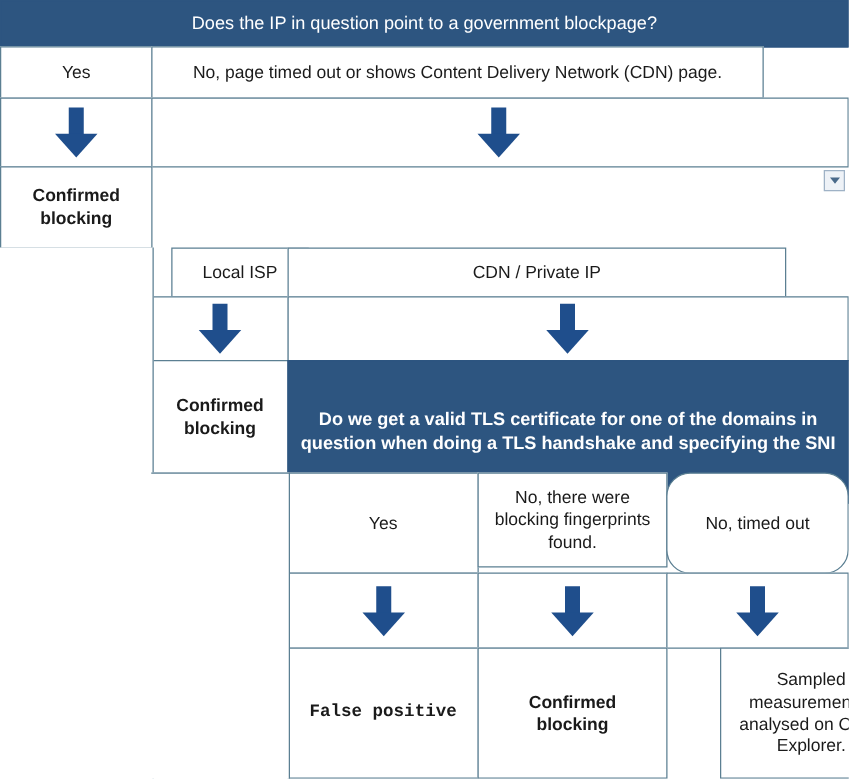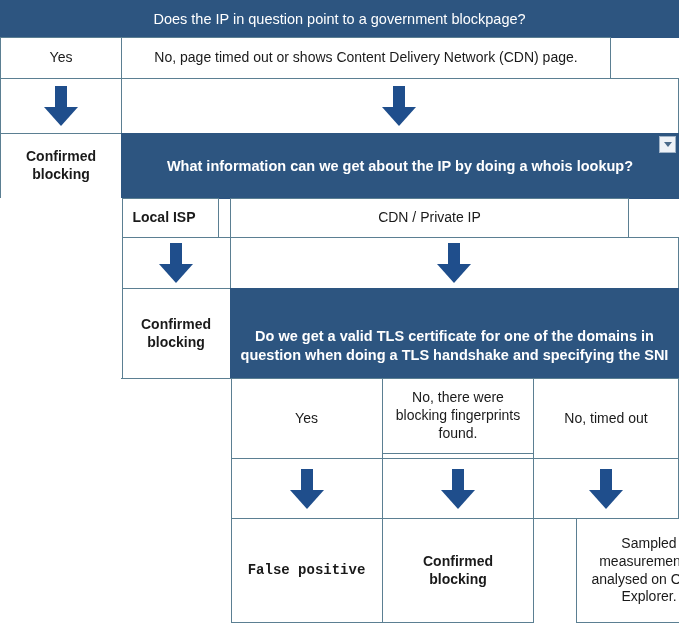--- a/index.html
+++ b/index.html
@@ -153,29 +153,26 @@
       <span class="shaft"></span>
         <span class="head"></span>
     </span>
   </div>
 
   <div class="cell" style="left:0px; top:133px; width:122px; height:66px; white-space:pre-line;">
     <span class="txt bold">Confirmed
 blocking</span>
   </div>
 
-  <div class="cell banner" style="left:121px; top:133px; width:558px; height:66px;">
-    <span class="txt banner-strong">What information can we get about the IP by doing a whois lookup?</span>
-  </div>
 
   <div class="dropdown-btn" style="left:659px; top:136px;">
     <span class="caret"></span>
   </div>
 
-  <div class="cell" style="left:109px; top:198px; width:110px; height:40px;font-weight:bold;">
+  <div class="cell" style="left:137px; top:198px; width:110px; height:40px;">
     <span class="txt">Local ISP</span>
   </div>
 
   <div class="cell" style="left:230px; top:198px; width:399px; height:40px;">
     <span class="txt">CDN / Private IP</span>
   </div>
 
   <div class="arrow-cell" style="left:121px; top:237px; width:110px; height:52px;">
     <span class="arrow">
       <span class="shaft"></span>
@@ -200,21 +197,21 @@
   </div>
 
   <div class="cell" style="left:230px; top:378px; width:153px; height:81px;">
     <span class="txt">Yes</span>
   </div>
 
   <div class="cell" style="left:382px; top:378px; width:152px; height:76px;">
     <span class="txt">No, there were blocking fingerprints found.</span>
   </div>
 
-  <div class="cell" style="left:533px; top:378px; width:146px; height:81px;">
+  <div class="cell" style="left:533px; top:378px; width:146px; height:81px;border-radius:19px;">
     <span class="txt">No, timed out</span>
   </div>
 
   <div class="arrow-cell" style="left:230px; top:458px; width:153px; height:61px;">
     <span class="arrow">
       <span class="shaft"></span>
         <span class="head"></span>
     </span>
   </div>
 

